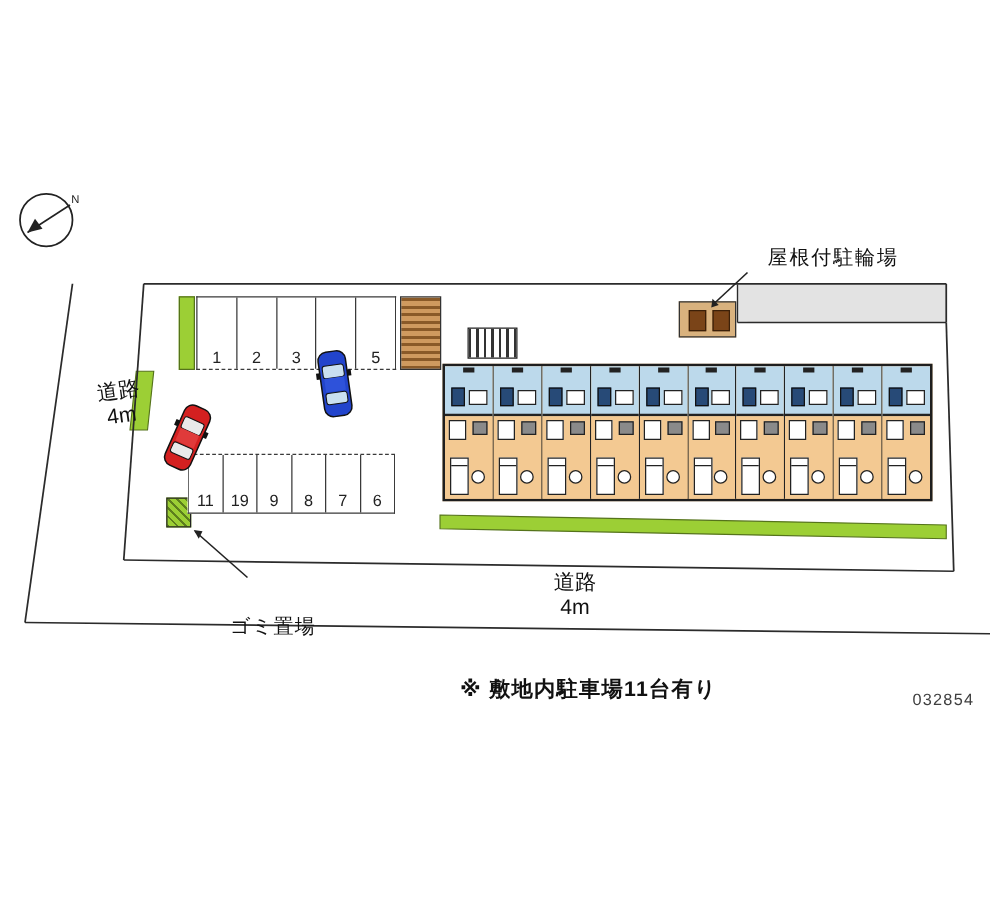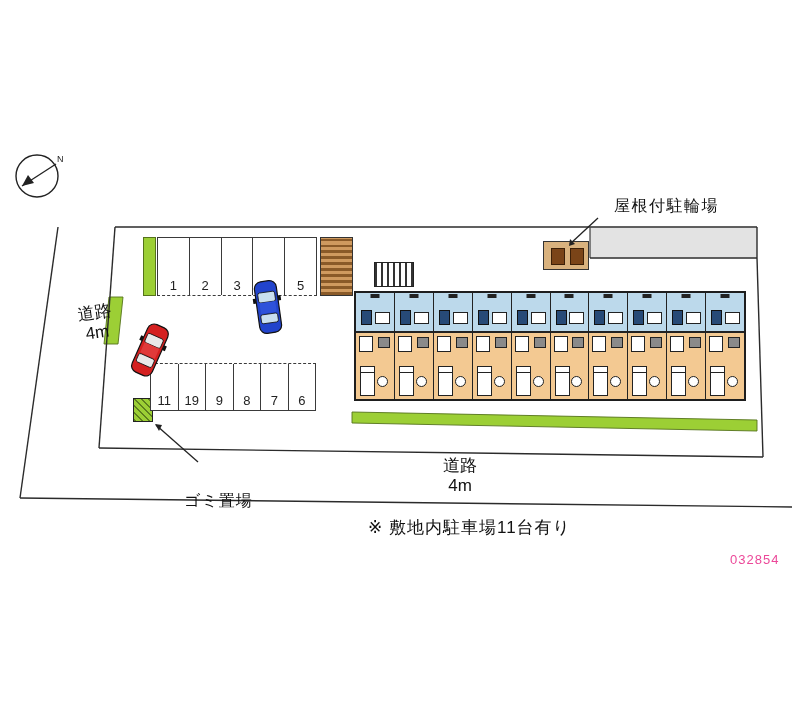--- a/index.html
+++ b/index.html
@@ -48,22 +48,22 @@
   .garbage-box { position:absolute; left:133px; top:398px; width:20px; height:24px;
     border:1.3px solid #222; box-sizing:border-box; background:#9ccf35;
     background-image:repeating-linear-gradient(45deg, rgba(40,60,10,.55) 0 1.5px, transparent 1.5px 5px); }
   
   .overlay { position:absolute; left:0; top:0; z-index:5; pointer-events:none; }
   .label { position:absolute; z-index:6; white-space:nowrap; color:#111; }
   .lbl-bike { left:574px; top:196px; font-size:16px; letter-spacing:1.5px;margin-left:40px; }
   .lbl-road-left { left:70px; top:303px; width:52px; text-align:center; font-size:17px; line-height:20px; transform:rotate(-8deg); }
   .lbl-road-bottom { left:428px; top:456px; width:64px; text-align:center; font-size:17px; line-height:20px; }
   .lbl-garbage { left:184px; top:452px; font-size:16px; letter-spacing:1px;margin-top:39px; }
-  .lbl-note { left:368px; top:516px; font-size:17px; letter-spacing:1px; }
-  .lbl-code { left:730px; top:552px; font-size:13px; color:#ec4899; letter-spacing:1px; }
+  .lbl-note { left:368px; top:540px; font-size:17px; letter-spacing:1px;font-weight:bold; }
+  .lbl-code { left:730px; top:552px; font-size:13px; color:#404040; letter-spacing:1px; }
 </style>
 </head>
 <body>
 
 <div id="canvas">
 
   <div class="green-left"></div>
   <div class="hatch-bike"></div>
   <div class="stairs"></div>
   <div class="shed">

